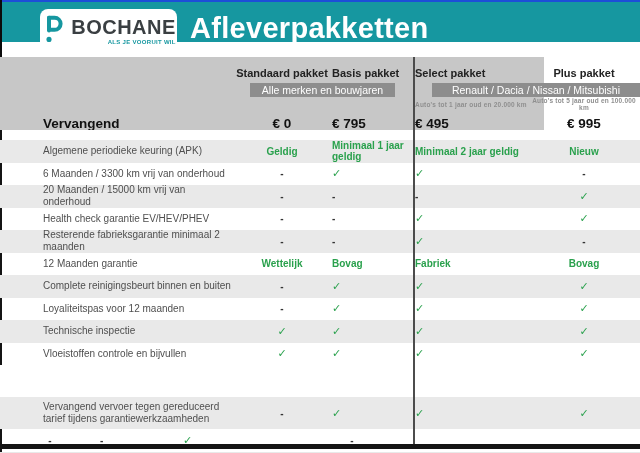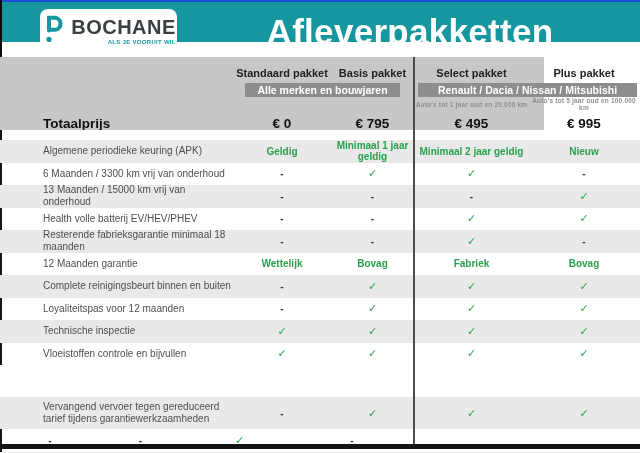--- a/index.html
+++ b/index.html
@@ -22,43 +22,43 @@
   .brand {
     font-size: 20px; font-weight: 700; color: #3a3f42; letter-spacing: 0.5px;
     line-height: 1;
   }
   .tagline {
     font-size: 6px; font-weight: 700; color: #1697a0; letter-spacing: 0.3px;
     margin-top: 2px;
   }
   .title {
     position: absolute; left: 190px; right: 10px; top: 10px;
-    text-align: center; color: #ffffff;
-    font-size: 35px; font-weight: 800; letter-spacing: 0.3px;
+    text-align: left; color: #ffffff;
+    font-size: 29px; font-weight: 800; letter-spacing: 0.3px;
   }
   
   .thead {
     position: absolute; top: 57px; left: 0; width: 544px; height: 73px;
     background: #c7c7c7; padding-top: 7px;
   }
   .hrow { display: flex; align-items: center; }
   .cell { flex: none; }
   .feature-col { width: 232px; padding-left: 43px; }
   .c1 { width: 100px; text-align: center; }
-  .c2 { width: 81px;  text-align: center; }
+  .c2 { width: 81px;  text-align: left; }
   .gapcol { width: 2px; }
-  .c3 { width: 113px; text-align: center; }
+  .c3 { width: 113px; text-align: left; }
   .c4 { width: 112px; text-align: center; }
   .pkg { font-size: 11px; font-weight: 700; color: #222; }
   .labels { height: 17px; }
   .badges { height: 17px; }
   .g1 { width: 181px; display: flex; justify-content: center; }
-  .g2 { width: 225px; display: flex; justify-content: center; }
+  .g2 { width: 225px; display: flex; justify-content: flex-end; }
   .badge {
-    background: #8d8d8d; color: #fff; font-size: 10.5px; font-weight: 700;
+    background: #8d8d8d; color: #fff; font-size: 10.5px; font-weight: 400;
     padding: 1px 12px; white-space: nowrap;
   }
   .g2 .badge { padding: 1px 20px; }
   .notes { height: 12px; }
   .note { font-size: 6.5px; font-weight: 700; color: #8f8f8f; letter-spacing: 0.2px; }
   .totalrow { height: 25px; margin-top: 1px; }
   .total-label { font-size: 13.5px; font-weight: 700; color: #111; }
   .price { font-size: 13.5px; font-weight: 700; color: #111; }
   
   .gap-strip { position: absolute; top: 130px; left: 0; width: 640px; height: 10px;
@@ -133,21 +133,21 @@
     </div>
     <div class="hrow notes">
       <div class="cell feature-col"></div>
       <div class="cell c1"></div>
       <div class="cell c2"></div>
       <div class="cell gapcol"></div>
       <div class="cell c3 note">Auto's tot 1 jaar oud en 20.000 km</div>
       <div class="cell c4 note">Auto's tot 5 jaar oud en 100.000 km</div>
     </div>
     <div class="hrow totalrow">
-      <div class="cell feature-col total-label">Totaalprijs</div>
+      <div class="cell feature-col total-label">Vervangend</div>
       <div class="cell c1 price">€ 0</div>
       <div class="cell c2 price">€ 795</div>
       <div class="cell gapcol"></div>
       <div class="cell c3 price">€ 495</div>
       <div class="cell c4 price">€ 995</div>
     </div>
   </div>
 
   <div class="gap-strip"></div>
 
@@ -162,37 +162,37 @@
       </div>
       <div class="row">
         <div class="cell feature-cell">6 Maanden / 3300 km vrij van onderhoud</div>
         <div class="cell val c1 dash">-</div>
         <div class="cell val c2 check">✓</div>
         <div class="cell gapcol"></div>
         <div class="cell val c3 check">✓</div>
         <div class="cell val c4 dash">-</div>
       </div>
       <div class="row shade">
-        <div class="cell feature-cell">13 Maanden / 15000 km vrij van onderhoud</div>
+        <div class="cell feature-cell">20 Maanden / 15000 km vrij van onderhoud</div>
         <div class="cell val c1 dash">-</div>
         <div class="cell val c2 dash">-</div>
         <div class="cell gapcol"></div>
         <div class="cell val c3 dash">-</div>
         <div class="cell val c4 check">✓</div>
       </div>
       <div class="row">
-        <div class="cell feature-cell">Health volle batterij EV/HEV/PHEV</div>
-        <div class="cell val c1 dash">-</div>
-        <div class="cell val c2 dash">-</div>
-        <div class="cell gapcol"></div>
-        <div class="cell val c3 check">✓</div>
-        <div class="cell val c4 check">✓</div>
-      </div>
-      <div class="row shade">
-        <div class="cell feature-cell">Resterende fabrieksgarantie minimaal 18 maanden</div>
+        <div class="cell feature-cell">Health check garantie EV/HEV/PHEV</div>
+        <div class="cell val c1 dash">-</div>
+        <div class="cell val c2 dash">-</div>
+        <div class="cell gapcol"></div>
+        <div class="cell val c3 check">✓</div>
+        <div class="cell val c4 check">✓</div>
+      </div>
+      <div class="row shade">
+        <div class="cell feature-cell">Resterende fabrieksgarantie minimaal 2 maanden</div>
         <div class="cell val c1 dash">-</div>
         <div class="cell val c2 dash">-</div>
         <div class="cell gapcol"></div>
         <div class="cell val c3 check">✓</div>
         <div class="cell val c4 dash">-</div>
       </div>
       <div class="row">
         <div class="cell feature-cell">12 Maanden  garantie</div>
         <div class="cell val c1 txt">Wettelijk</div>
         <div class="cell val c2 txt">Bovag</div>

